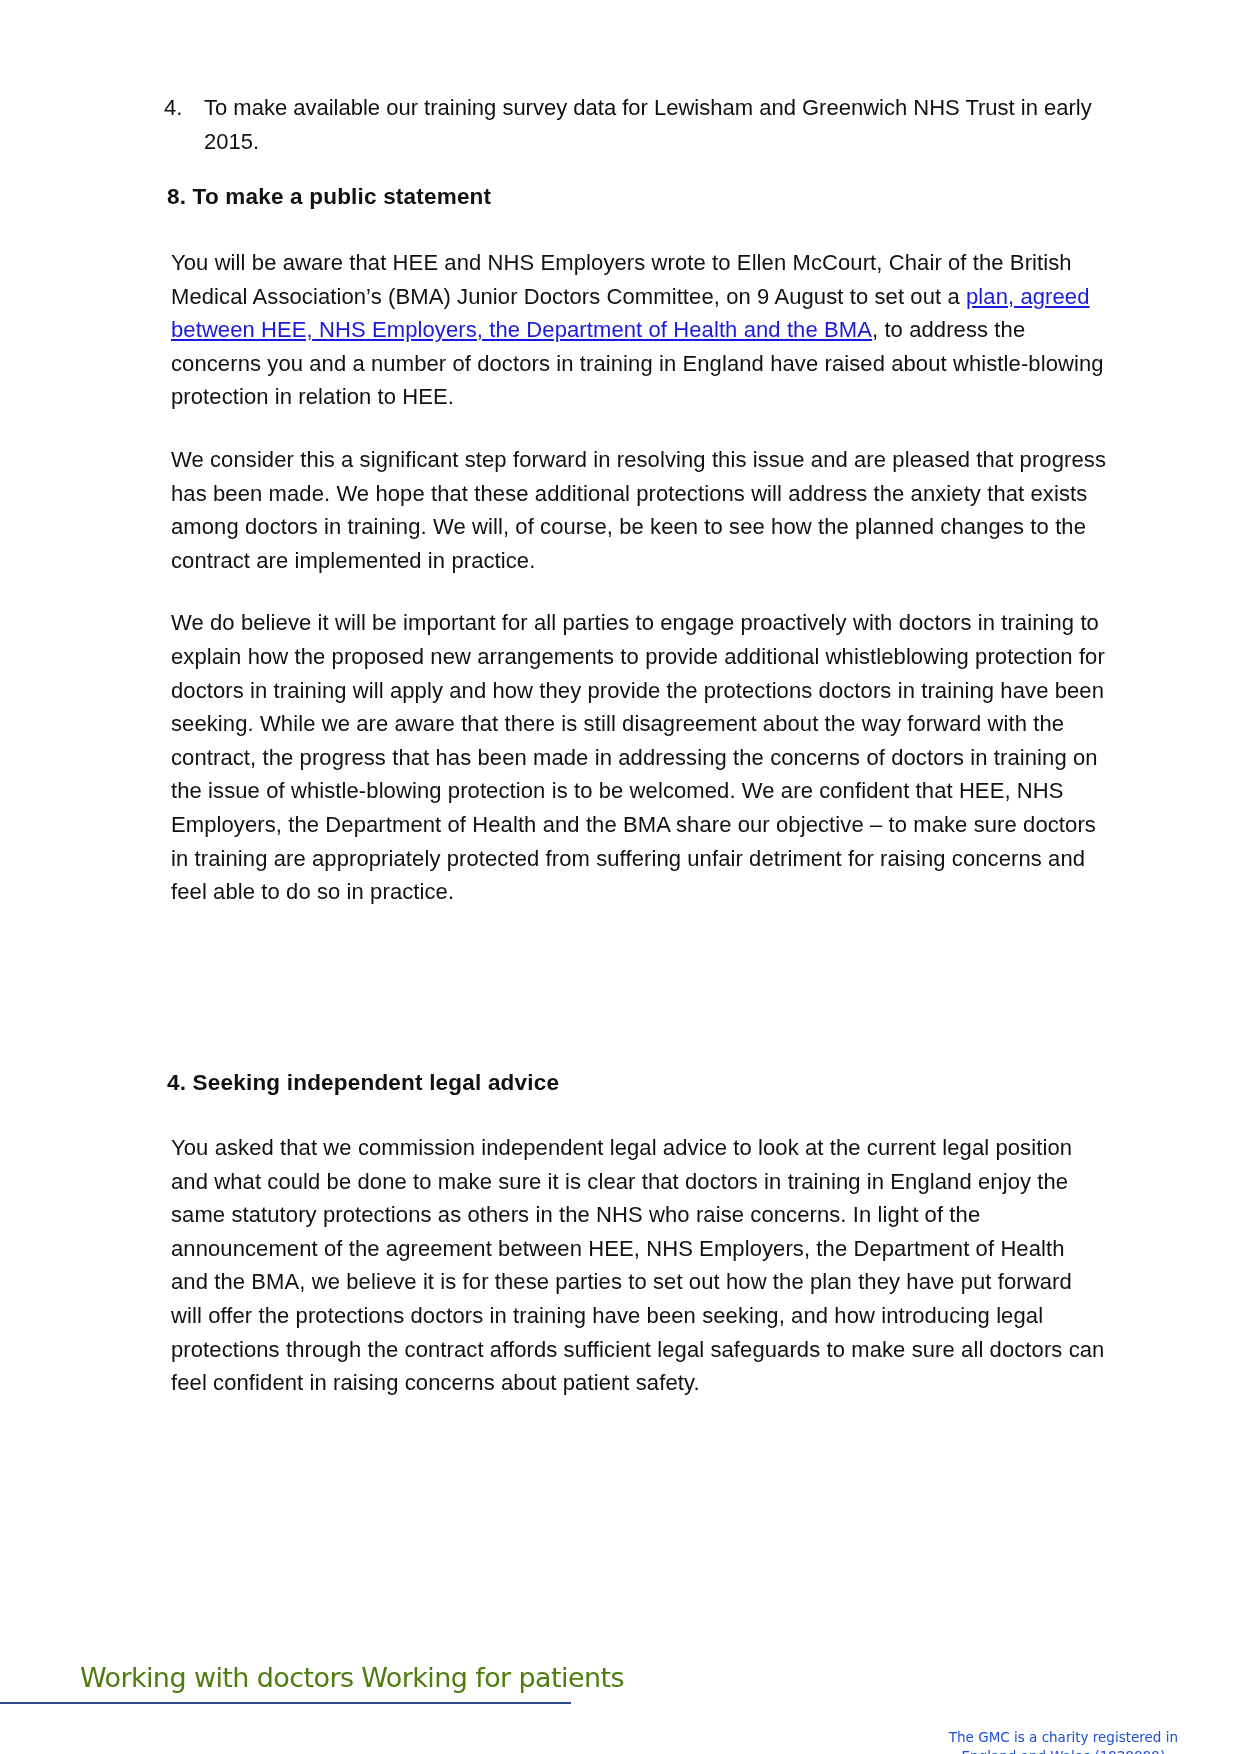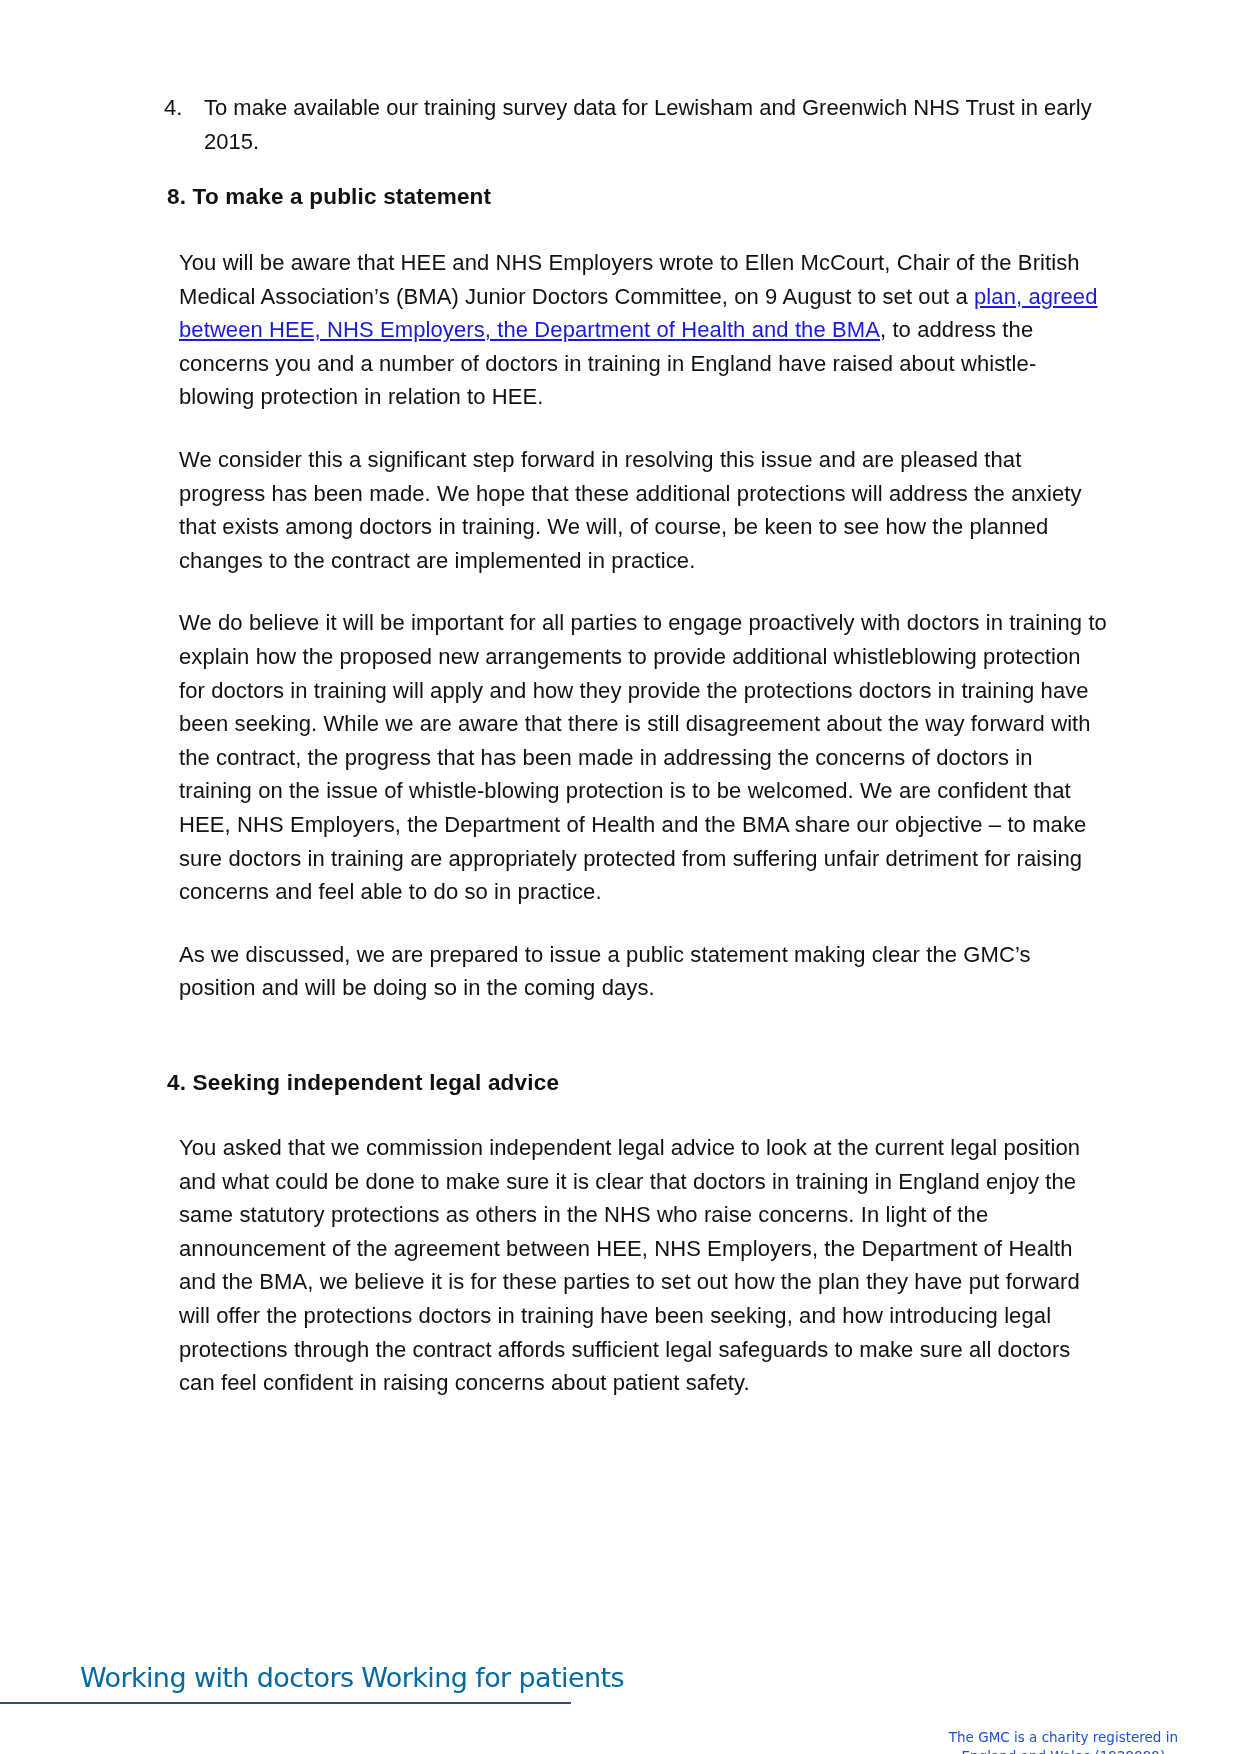--- a/index.html
+++ b/index.html
@@ -1,26 +1,26 @@
 <!DOCTYPE html>
 <html><head>
   <meta charset="utf-8">
   <style>
     html, body { margin: 0; padding: 0; background: #ffffff; }
     body { width: 1240px; height: 1754px; position: relative; overflow: hidden;
            font-family: "Liberation Sans", sans-serif; color: #111111; }
     .page { position: absolute; left: 0; top: 0; width: 1240px; height: 1754px; }
     .body-text { position: absolute; left: 167px; width: 940px; font-size: 22px;
                  line-height: 33.6px; letter-spacing: 0.1px; }
-    .body-text p { margin: 0 0 29px 12px; }
+    .body-text p { margin: 0 0 29px 4px; }
     .list-item { position: absolute; left: 204px; top: 91px; width: 900px; font-size: 22px; line-height: 33.6px; }
     .list-num { position: absolute; left: -40px; top: 0; }
     h2 { margin: 0; font-size: 22.5px; font-weight: bold; position: absolute; left: 167px; letter-spacing: 0.2px; }
     a.doc-link { color: #1a1adf; text-decoration: underline; }
-    .tagline { position: absolute; left: 80px; top: 1662px; font-size: 27px; color: #0369a1;
+    .tagline { position: absolute; left: 80px; top: 1662px; font-size: 27px; color: #4d7c0f;
                font-family: "DejaVu Sans", sans-serif; letter-spacing: -0.6px; }
     .tagline-rule { position: absolute; left: 0; top: 1702px; width: 571px; height: 2px; background: #2c4a8c; }
     .charity { position: absolute; right: 62px; top: 1728px; text-align: center; font-size: 13.5px;
                line-height: 19px; color: #1d4ed8; font-family: "DejaVu Sans", sans-serif; }
   </style>
 </head>
 <body>
 
 <div class="page">
 
@@ -28,21 +28,20 @@
     <span class="list-num">4.</span>
     <span>To make available our training survey data for Lewisham and Greenwich NHS Trust in early 2015.</span>
   </div>
 
   <h2 style="top:184px;">8. To make a public statement</h2>
 
   <div class="body-text" style="top:246px;">
     <p><span>You will be aware that HEE and NHS Employers wrote to Ellen McCourt, Chair of the British Medical Association’s (BMA) Junior Doctors Committee, on 9 August to set out a </span><a class="doc-link" href="#">plan, agreed between HEE, NHS Employers, the Department of Health and the BMA</a><span>, to address the concerns you and a number of doctors in training in England have raised about whistle-blowing protection in relation to HEE.</span></p>
     <p>We consider this a significant step forward in resolving this issue and are pleased that progress has been made. We hope that these additional protections will address the anxiety that exists among doctors in training. We will, of course, be keen to see how the planned changes to the contract are implemented in practice.</p>
     <p>We do believe it will be important for all parties to engage proactively with doctors in training to explain how the proposed new arrangements to provide additional whistleblowing protection for doctors in training will apply and how they provide the protections doctors in training have been seeking. While we are aware that there is still disagreement about the way forward with the contract, the progress that has been made in addressing the concerns of doctors in training on the issue of whistle-blowing protection is to be welcomed. We are confident that HEE, NHS Employers, the Department of Health and the BMA share our objective – to make sure doctors in training are appropriately protected from suffering unfair detriment for raising concerns and feel able to do so in practice.</p>
-    <p>As we discussed, we are prepared to issue a public statement making clear the GMC’s position and will be doing so in the coming days.</p>
   </div>
 
   <h2 style="top:1070px;">4. Seeking independent legal advice</h2>
 
   <div class="body-text" style="top:1131px;">
     <p>You asked that we commission independent legal advice to look at the current legal position and what could be done to make sure it is clear that doctors in training in England enjoy the same statutory protections as others in the NHS who raise concerns. In light of the announcement of the agreement between HEE, NHS Employers, the Department of Health and the BMA, we believe it is for these parties to set out how the plan they have put forward will offer the protections doctors in training have been seeking, and how introducing legal protections through the contract affords sufficient legal safeguards to make sure all doctors can feel confident in raising concerns about patient safety.</p>
   </div>
 
   <div class="tagline">Working with doctors Working for patients</div>
   <div class="tagline-rule"></div>

